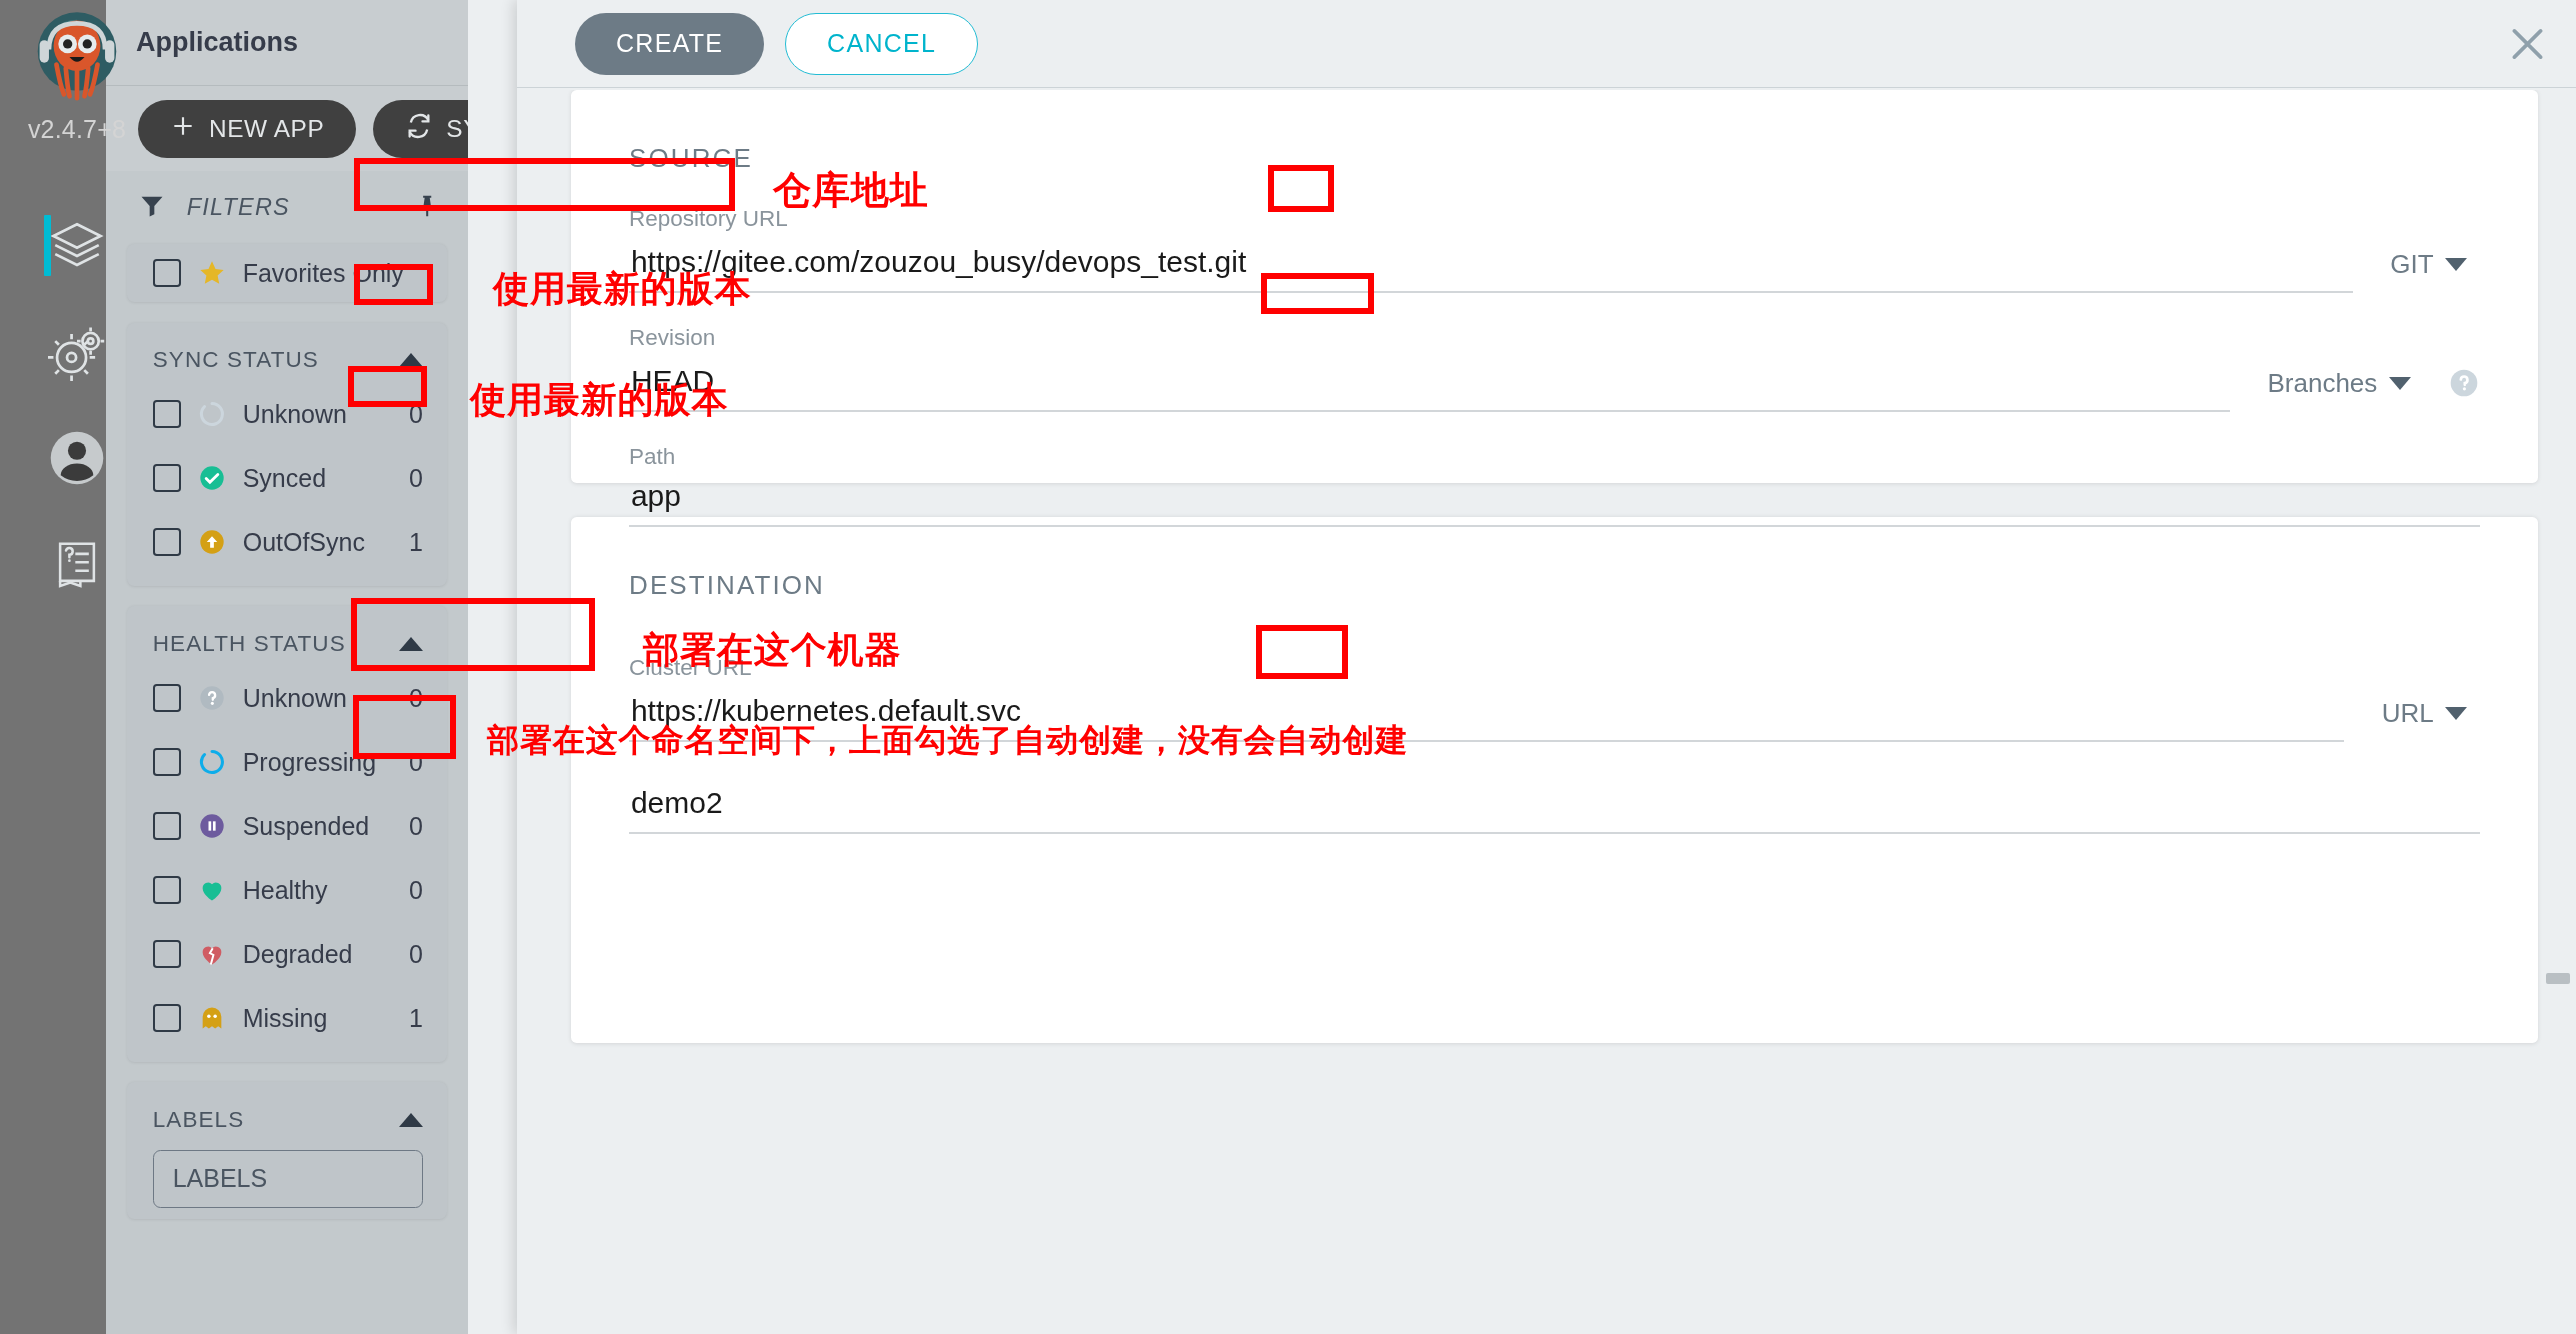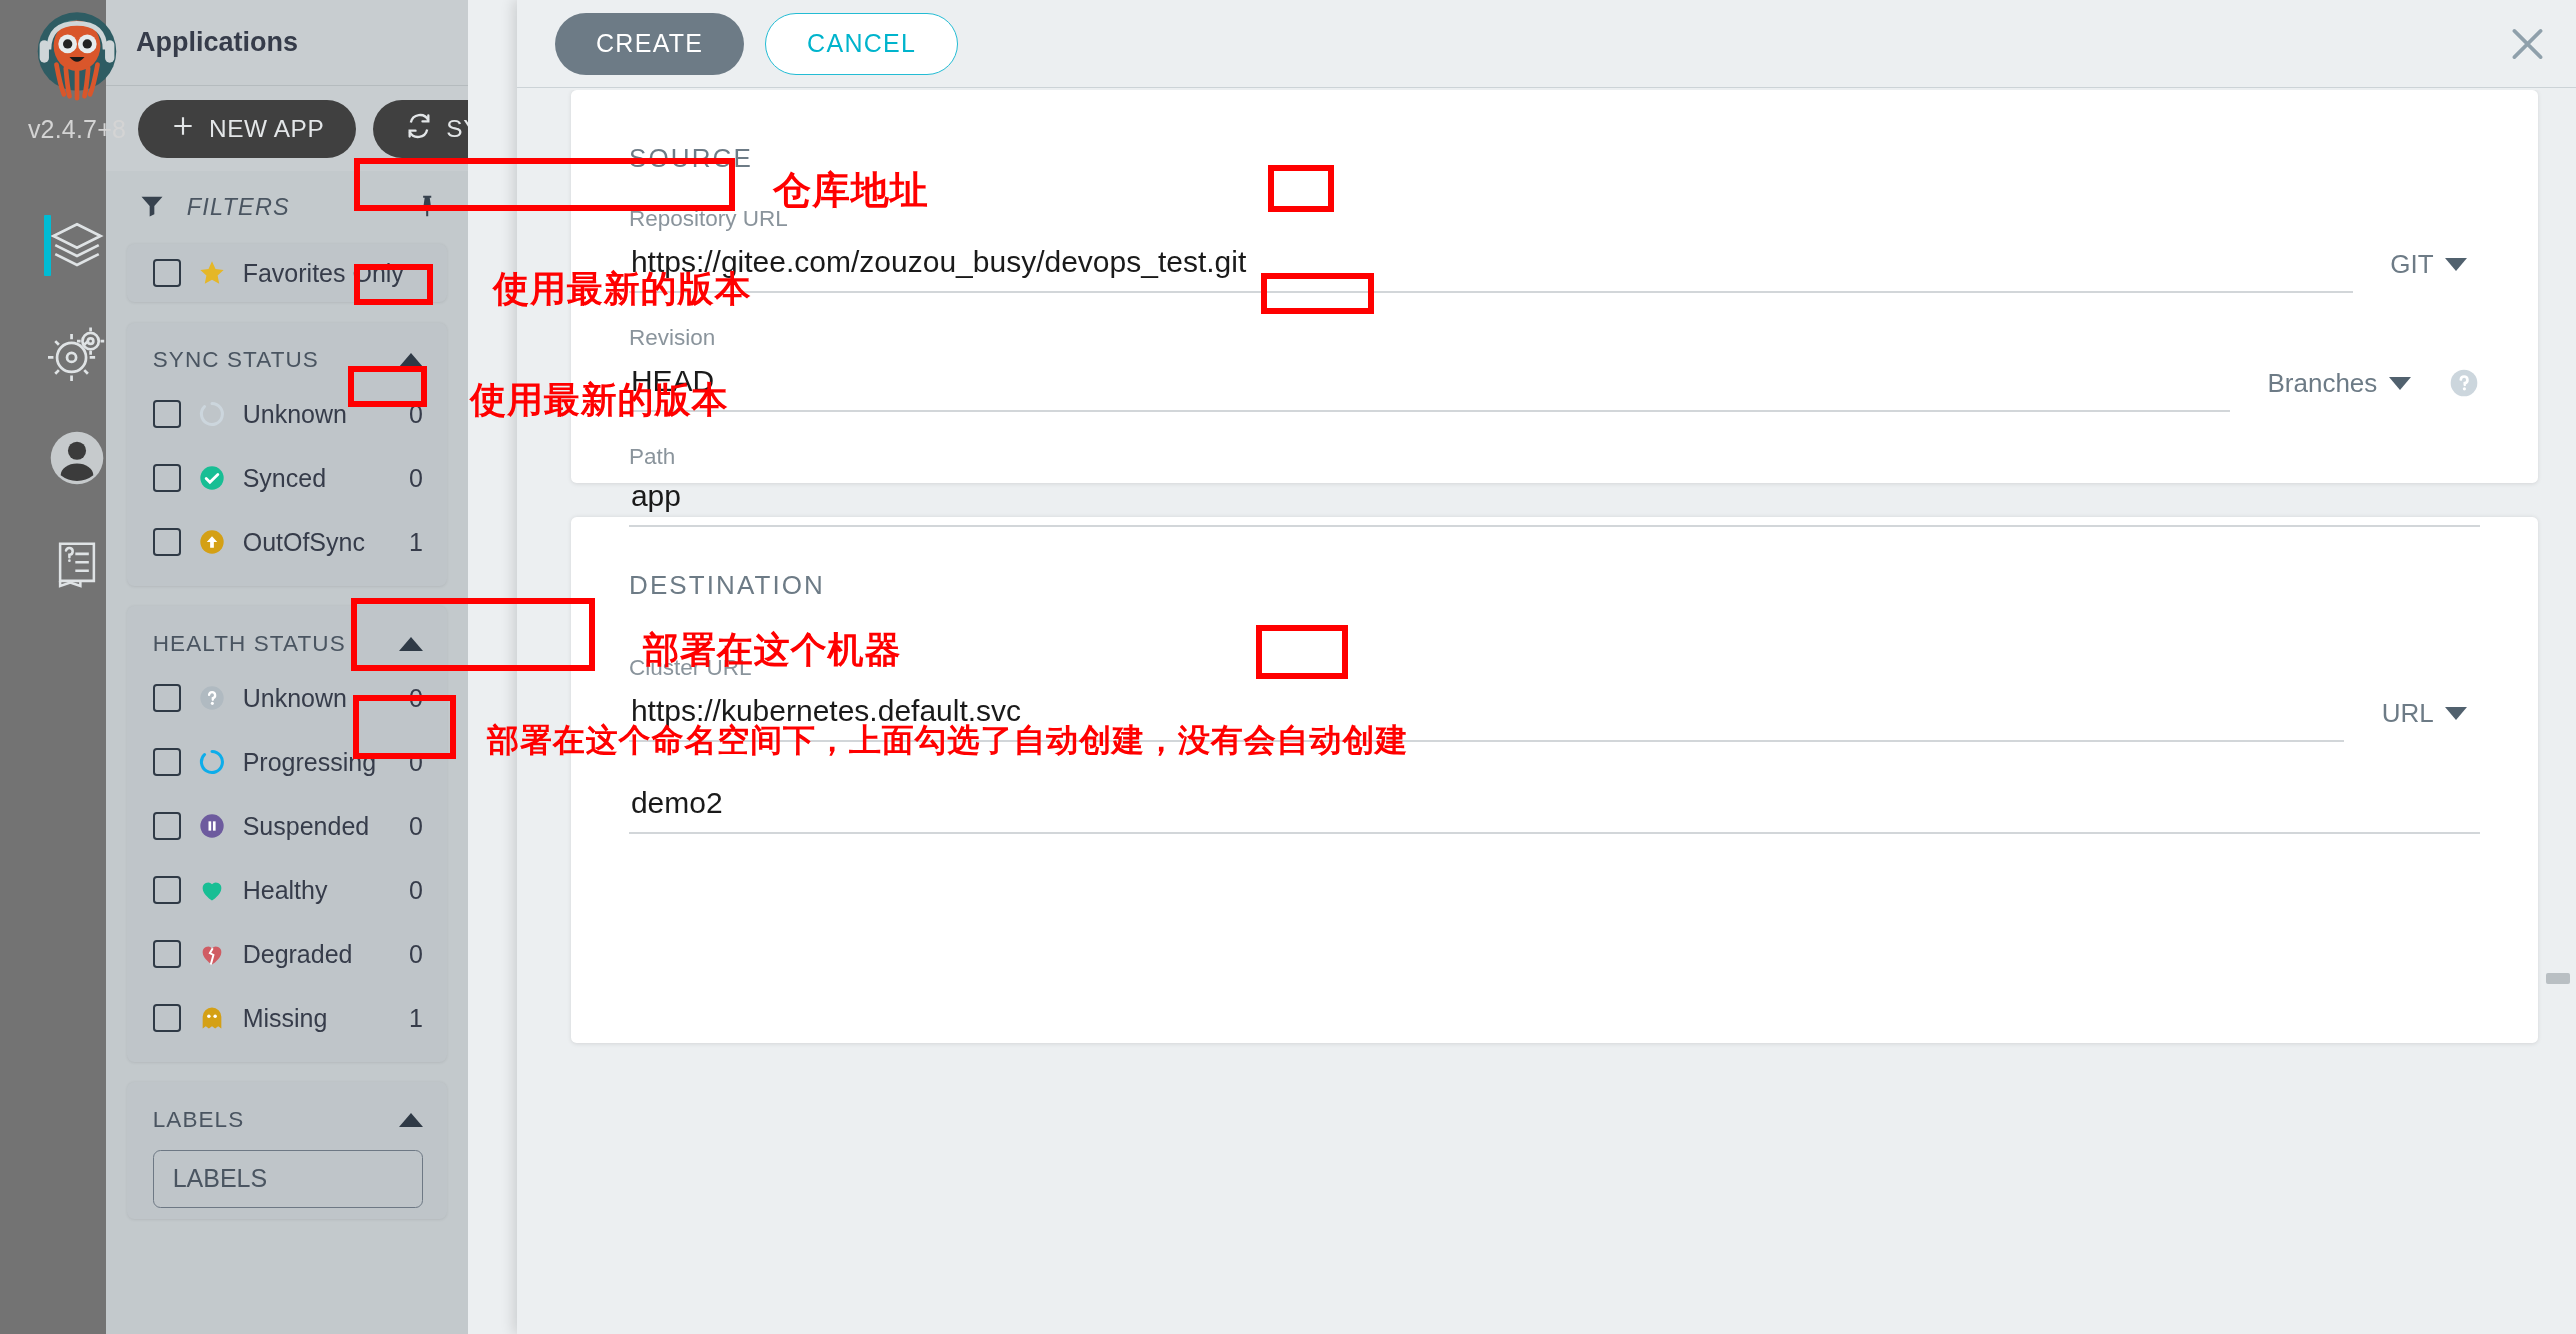--- a/index.html
+++ b/index.html
@@ -103,21 +103,21 @@
 
   
   .panel {
     position: absolute; left: 517px; top: 0;
     width: 2059px; height: 1334px;
     background: #eceff1; z-index: 50;
     box-shadow: -3.8px 0 13px rgba(0,0,0,.14);
   }
   .panel-top {
     height: 88px; display: flex; align-items: center;
-    padding-left: 38px; gap: 20.7px;
+    padding-left: 58px; gap: 20.7px;
     border-bottom: 1.9px solid #ccd3d7;
     position: relative; background: #eceff1;
   }
   .btn-create {
     background: #6d7b86; color: #ffffff; border-radius: 38px;
     height: 62px; padding: 0 41px; display: flex; align-items: center;
     font-size: 25px; letter-spacing: 1.3px; cursor: pointer; border: none;
   }
   .btn-cancel {
     background: #ffffff; color: #00b4cc; border: 1.9px solid #23bcd4;

